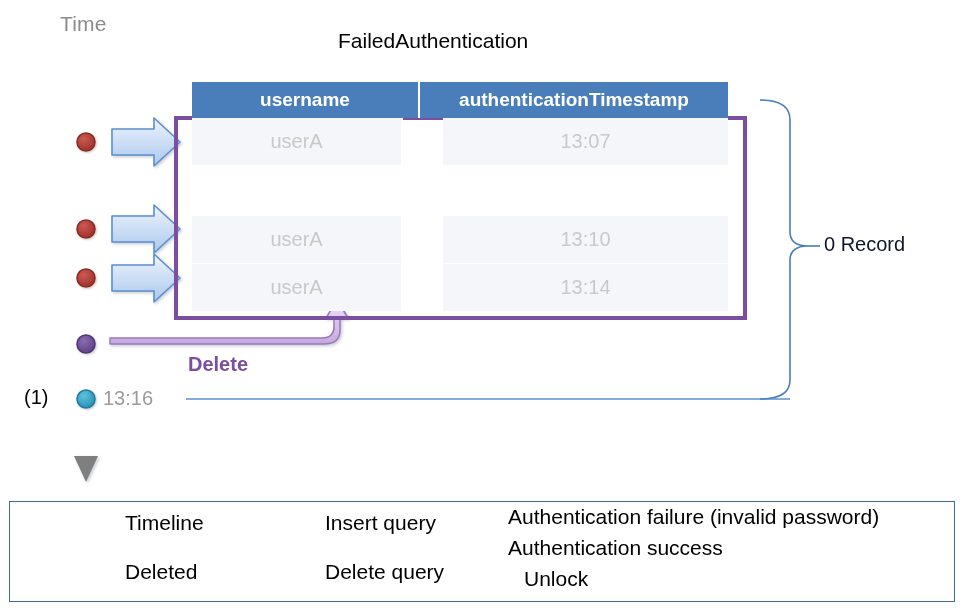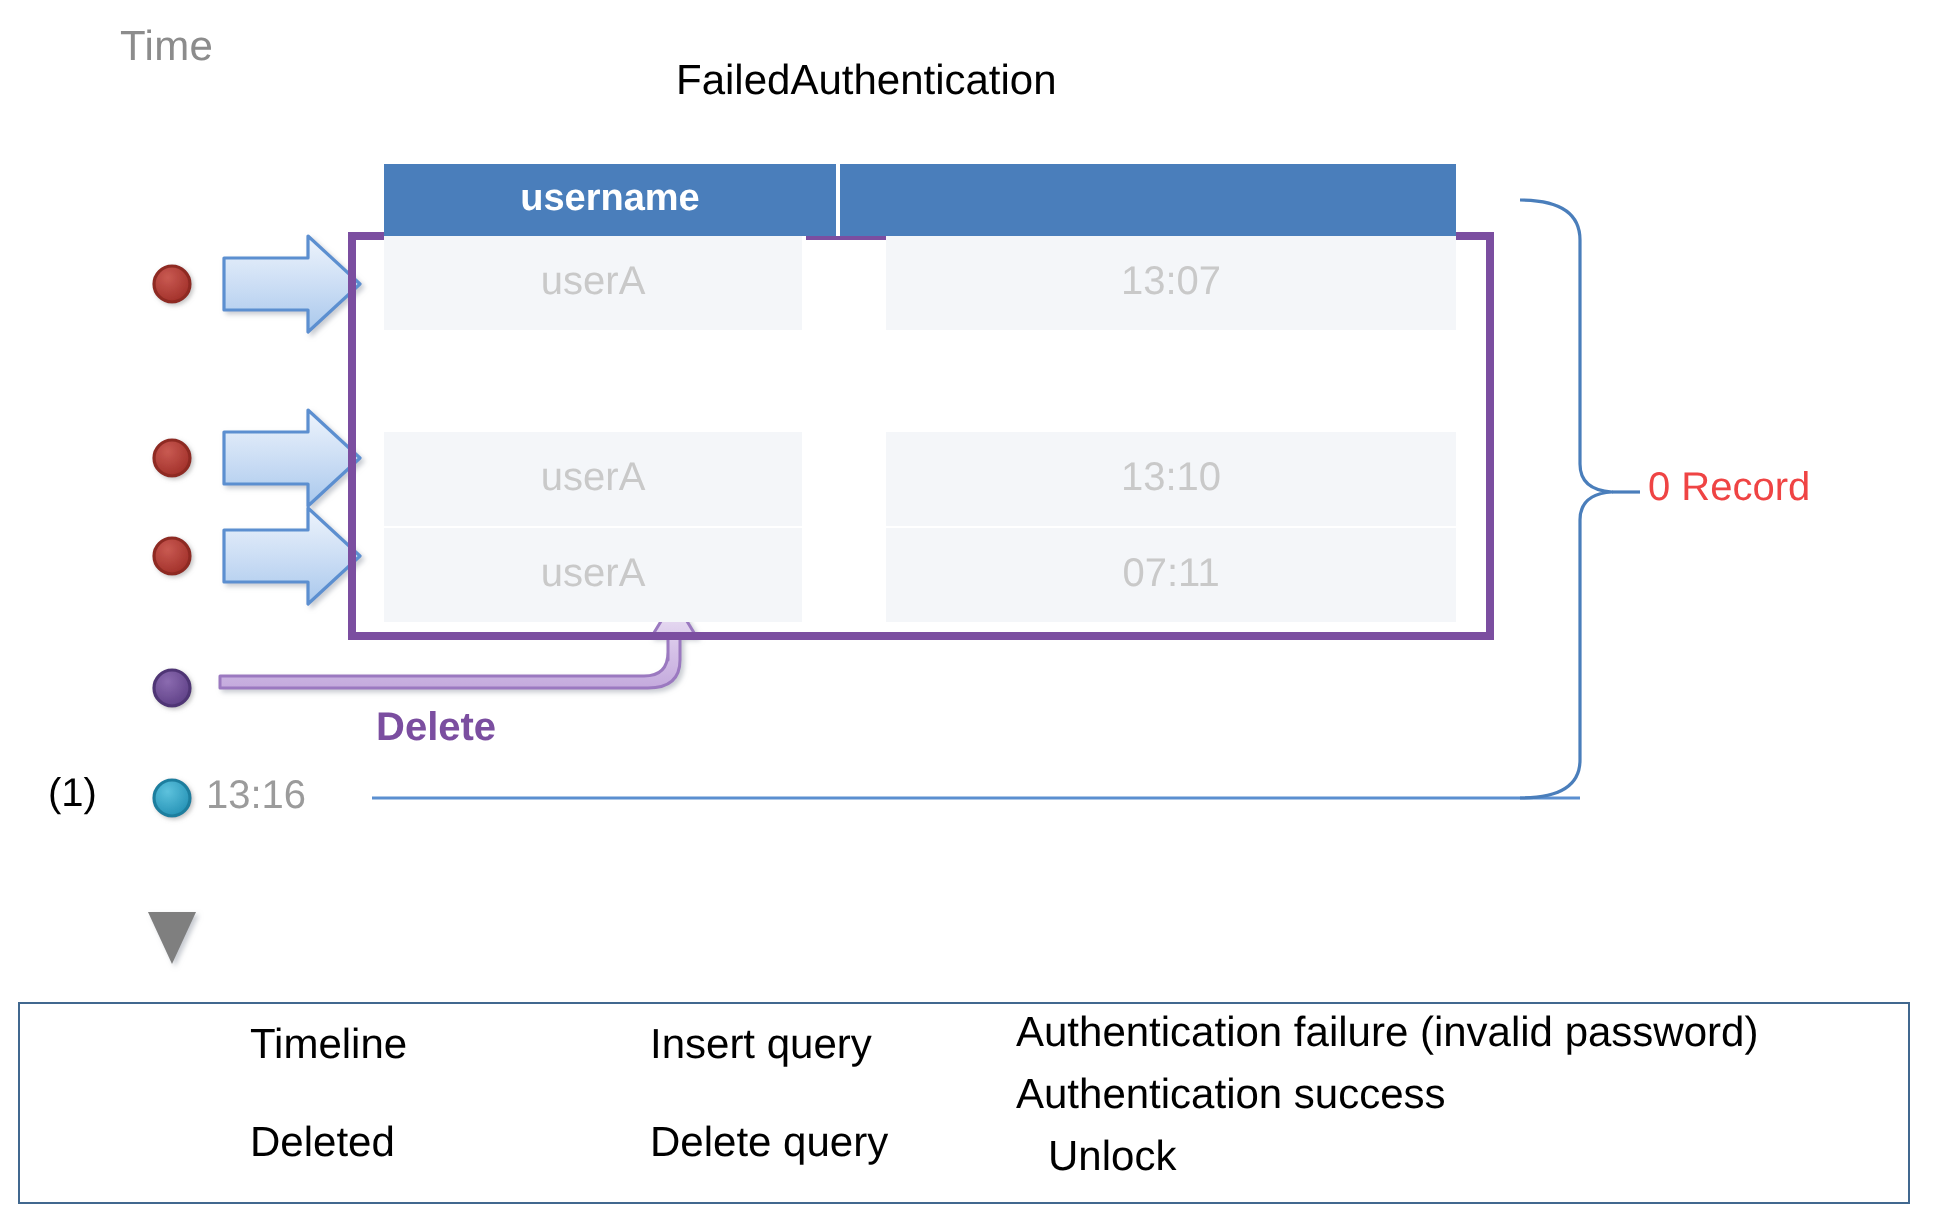--- a/index.html
+++ b/index.html
@@ -39,21 +39,21 @@
   .diagram-title {
     position: absolute;
     left: 338px; top: 29px;
     font-size: 21px;
     color: #000000;
   }
   .record-label {
     position: absolute;
     left: 824px; top: 233px;
     font-size: 20px;
-    color: #ef4444;
+    color: #0f172a;
   }
   .delete-label {
     position: absolute;
     left: 188px; top: 353px;
     font-size: 20px;
     color: #7b4ea0;
     font-weight: bold;
   }
   .step-label {
     position: absolute;
@@ -264,40 +264,41 @@
     </g>
   </svg>
 
   <div class="time-label">Time</div>
 
   <div class="diagram-title">FailedAuthentication</div>
 
   <div class="table-wrap">
     <div class="th-row">
       <div class="th col1">username</div>
+      <div class="th col2">authenticationTimestamp</div>
     </div>
 
     <div class="tbody">
       <div class="tr filled">
         <div class="td col1">userA</div>
         <div class="td col2">13:07</div>
       </div>
       <div class="tr blank">
         <div class="td col1"></div>
         <div class="td col2"></div>
       </div>
       <div class="spacer-4"></div>
       <div class="tr filled">
         <div class="td col1">userA</div>
         <div class="td col2">13:10</div>
       </div>
       <div class="spacer-1"></div>
       <div class="tr filled">
         <div class="td col1">userA</div>
-        <div class="td col2">07:11</div>
+        <div class="td col2">13:14</div>
       </div>
     </div>
   </div>
 
   <div class="record-label">0 Record</div>
 
   <div class="delete-label">Delete</div>
 
   <div class="step-label">(1)</div>
 

